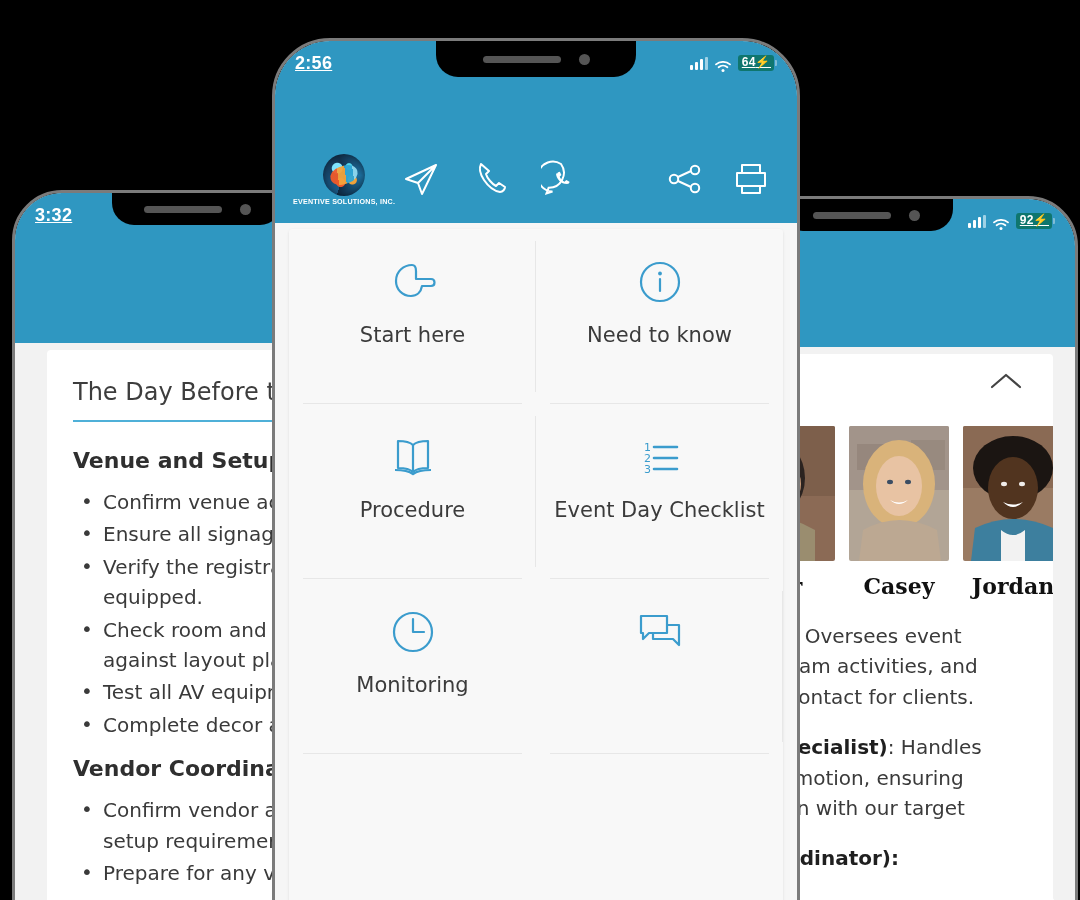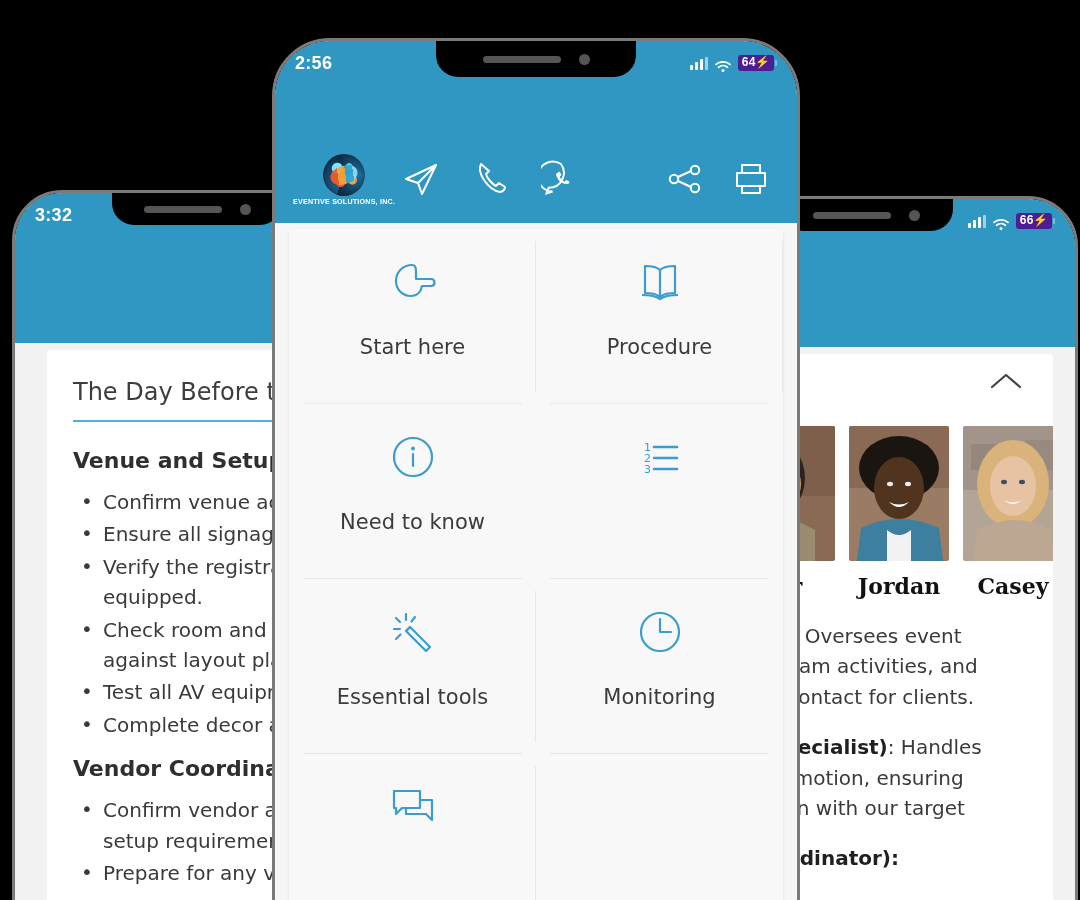--- a/index.html
+++ b/index.html
@@ -15,29 +15,29 @@
             background:#f6f6f6; overflow:hidden; }
   .notch { position:absolute; top:0; left:50%; transform:translateX(-50%);
            background:#000; border-bottom-left-radius:22px; border-bottom-right-radius:22px;
            display:flex; align-items:center; justify-content:center; z-index:30; }
   .speaker { width:78px; height:7px; border-radius:4px; background:#555; }
   .camera { width:11px; height:11px; border-radius:50%; background:#555; margin-left:18px; }
 
   .statusbar { position:absolute; top:0; left:0; right:0; height:44px;
                display:flex; align-items:center; justify-content:space-between;
                padding:0 20px; color:#fff; z-index:20;
-               font-weight:bold; font-size:18px; letter-spacing:.3px; }
+               font-weight:bold; font-size:18px; letter-spacing:.3px;text-decoration:underline; }
   .sb-right { display:flex; align-items:center; gap:7px; }
   .bars { display:flex; align-items:flex-end; gap:2px; height:13px; }
   .bars i { width:3px; background:#fff; border-radius:1px; display:block; }
   .bars i:nth-child(1){height:5px} .bars i:nth-child(2){height:8px}
   .bars i:nth-child(3){height:11px} .bars i:nth-child(4){height:13px; background:#9fd2e6}
   .wifi { width:16px; height:12px; position:relative; }
   .batt { display:flex; align-items:center; }
-  .batt .cell { background:#4c1d95; color:#fff; font-size:12px; font-weight:bold;
+  .batt .cell { background:#0f766e; color:#fff; font-size:12px; font-weight:bold;
                 border-radius:3px; padding:1px 3px 1px 4px; line-height:1.1;
                 display:flex; align-items:center; }
   .batt .tip { width:2px; height:6px; background:#7fbcd6; border-radius:0 1px 1px 0; margin-left:1px;}
 
   
   #phone-center { left:272px; top:38px; width:528px; height:930px; border-radius:58px; }
   #phone-center .screen { border-radius:55px; }
   #phone-center .notch { width:200px; height:36px; }
 
   .c-header { position:absolute; top:0; left:0; right:0; height:182px;
@@ -62,21 +62,21 @@
   .c-icons { display:flex; align-items:center; gap:30px; margin-left:14px; }
   .c-icons-right { margin-left:auto; display:flex; align-items:center; gap:26px; }
   .ic { width:40px; height:40px; color:#fff; }
   .ic svg { width:100%; height:100%; display:block; }
 
   .c-grid { position:absolute; top:188px; left:14px; right:14px; bottom:-4px;
             background:#f8f8f8; border-radius:4px 4px 0 0;
             display:grid; grid-template-columns:1fr 1fr; grid-auto-rows:175px;
             box-shadow:0 1px 3px rgba(0,0,0,.10); overflow:hidden; }
   .tile { position:relative; display:flex; flex-direction:column; align-items:center;
-          justify-content:flex-start; padding-top:26px; background:#f8f8f8;gap:12px; }
+          justify-content:flex-start; padding-top:26px; background:#f8f8f8; }
   .tile .t-ico { width:54px; height:54px; color:#3b9ccd; margin-bottom:14px; }
   .tile .t-ico svg { width:100%; height:100%; display:block; }
   .tile .t-lbl { font-size:21px; color:#3b3b3b; text-align:center; line-height:1.22;
                  max-width:90%; font-family:"DejaVu Sans", sans-serif; }
   .tile::after { content:""; position:absolute; left:14px; right:14px; bottom:0; height:1px;
                  background:#e7e7e7; }
   .tile.col-l::before { content:""; position:absolute; right:0; top:12px; bottom:12px;
                         width:1px; background:#e7e7e7; }
 
   
@@ -205,21 +205,21 @@
             </span>
           <span class="wifi">
             <svg viewBox="0 0 16 12">
                 <path d="M1 3.4a11 11 0 0 1 14 0" fill="none" stroke="#fff" stroke-width="1.8" stroke-linecap="round"></path>
                 <path d="M3.6 6.2a7 7 0 0 1 8.8 0" fill="none" stroke="#fff" stroke-width="1.8" stroke-linecap="round"></path>
                 <circle cx="8" cy="9.6" r="1.5" fill="#fff"></circle>
               </svg>
           </span>
           <span class="batt">
             <span class="cell">
-                <span>66</span>
+                <span>92</span>
                 <span>⚡</span>
               </span>
             <span class="tip"></span>
           </span>
         </span>
       </div>
 
       <div class="r-titlerow">
         <span class="r-title">sibilities</span>
         <span class="r-hbtns">
@@ -248,56 +248,56 @@
             <div class="p-photo">
               <svg viewBox="0 0 100 135" preserveAspectRatio="xMidYMid slice">
                 <rect width="100" height="135" fill="#8b6a55"></rect>
                 <rect x="0" y="0" width="100" height="70" fill="#7d5f4b"></rect>
                 <ellipse cx="36" cy="52" rx="34" ry="40" fill="#2b2320"></ellipse>
                 <ellipse cx="44" cy="58" rx="22" ry="26" fill="#c79a78"></ellipse>
                 <path d="M0 100 Q35 78 80 104 L80 135 L0 135Z" fill="#9a8d6f"></path>
               </svg>
             </div>
             <div class="p-name">lor</div>
-          </div>
-
-          <div class="person">
-            <div class="p-photo">
-              <svg viewBox="0 0 100 135" preserveAspectRatio="xMidYMid slice">
-                <rect width="100" height="135" fill="#9a7b63"></rect>
-                <rect x="0" y="0" width="100" height="62" fill="#8a6a54"></rect>
-                <ellipse cx="50" cy="42" rx="40" ry="32" fill="#1b1512"></ellipse>
-                <ellipse cx="50" cy="62" rx="25" ry="31" fill="#51341f"></ellipse>
-                <ellipse cx="41" cy="58" rx="3" ry="2.2" fill="#f0ecea"></ellipse>
-                <ellipse cx="59" cy="58" rx="3" ry="2.2" fill="#f0ecea"></ellipse>
-                <path d="M40 76 Q50 86 60 76 Q50 81 40 76Z" fill="#fff"></path>
-                <path d="M12 102 Q50 84 90 102 L94 135 L8 135Z" fill="#3d7f9e"></path>
-                <path d="M38 104 Q50 114 62 104 L62 135 L38 135Z" fill="#f2f2f2"></path>
-              </svg>
-            </div>
-            <div class="p-name">Jordan</div>
           </div>
 
           <div class="person">
             <div class="p-photo">
               <svg viewBox="0 0 100 135" preserveAspectRatio="xMidYMid slice">
                 <rect width="100" height="135" fill="#b2a596"></rect>
                 <rect x="0" y="0" width="100" height="64" fill="#a2948a"></rect>
                 <rect x="8" y="18" width="30" height="26" fill="#8d7f74" opacity=".6"></rect>
                 <rect x="62" y="14" width="34" height="30" fill="#8d7f74" opacity=".5"></rect>
                 <ellipse cx="50" cy="58" rx="36" ry="44" fill="#d9b37a"></ellipse>
                 <ellipse cx="50" cy="60" rx="23" ry="30" fill="#e8c3a3"></ellipse>
                 <ellipse cx="41" cy="56" rx="3" ry="2.2" fill="#3b4d63"></ellipse>
                 <ellipse cx="59" cy="56" rx="3" ry="2.2" fill="#3b4d63"></ellipse>
                 <path d="M41 74 Q50 82 59 74 Q50 79 41 74Z" fill="#fff"></path>
                 <path d="M14 104 Q50 84 88 104 L92 135 L10 135Z" fill="#bca892"></path>
               </svg>
             </div>
             <div class="p-name">Casey</div>
           </div>
+
+          <div class="person">
+            <div class="p-photo">
+              <svg viewBox="0 0 100 135" preserveAspectRatio="xMidYMid slice">
+                <rect width="100" height="135" fill="#9a7b63"></rect>
+                <rect x="0" y="0" width="100" height="62" fill="#8a6a54"></rect>
+                <ellipse cx="50" cy="42" rx="40" ry="32" fill="#1b1512"></ellipse>
+                <ellipse cx="50" cy="62" rx="25" ry="31" fill="#51341f"></ellipse>
+                <ellipse cx="41" cy="58" rx="3" ry="2.2" fill="#f0ecea"></ellipse>
+                <ellipse cx="59" cy="58" rx="3" ry="2.2" fill="#f0ecea"></ellipse>
+                <path d="M40 76 Q50 86 60 76 Q50 81 40 76Z" fill="#fff"></path>
+                <path d="M12 102 Q50 84 90 102 L94 135 L8 135Z" fill="#3d7f9e"></path>
+                <path d="M38 104 Q50 114 62 104 L62 135 L38 135Z" fill="#f2f2f2"></path>
+              </svg>
+            </div>
+            <div class="p-name">Jordan</div>
+          </div>
         </div>
 
         <div class="r-body">
           <p><b>nager)</b><span>: Oversees event
 nates team activities, and
 oint of contact for clients.</span></p>
           <p><b>ting Specialist)</b><span>: Handles
  and promotion, ensuring
 unication with our target</span></p>
           <p><b>cs Coordinator):</b><span></span></p>
@@ -390,63 +390,55 @@
 
         <div class="tile col-l">
           <span class="t-ico">
             <svg viewBox="0 0 54 54">
                 <path d="M26 10 C18 10 10 16 10 26 C10 34 16 41 25 41 C31 41 35 37 36 31 L45 31 C47 31 48.5 29.5 48.5 27.5 C48.5 25.5 47 24 45 24 L30 24 L30 16 C30 12.5 28.5 10 26 10 Z" fill="none" stroke="currentColor" stroke-width="2.2" stroke-linejoin="round"></path>
               </svg>
           </span>
           <span class="t-lbl">Start here</span>
         </div>
 
+        <div class="tile">
+          <span class="t-ico">
+            <svg viewBox="0 0 54 54">
+                <circle cx="27" cy="27" r="19" fill="none" stroke="currentColor" stroke-width="2.2"></circle>
+                <circle cx="27" cy="18.5" r="1.9" fill="currentColor"></circle>
+                <path d="M27 24 V36" fill="none" stroke="currentColor" stroke-width="2.2" stroke-linecap="round"></path>
+              </svg>
+          </span>
+          <span class="t-lbl">Need to know</span>
+        </div>
+
         <div class="tile col-l">
           <span class="t-ico">
             <svg viewBox="0 0 54 54">
                 <path d="M27 15 C24 12 18 11 12 11 L12 38 C18 38 24 39 27 42 C30 39 36 38 42 38 L42 11 C36 11 30 12 27 15 Z" fill="none" stroke="currentColor" stroke-width="2.2" stroke-linejoin="round"></path>
                 <path d="M27 15 V42" fill="none" stroke="currentColor" stroke-width="2.2"></path>
                 <path d="M9 40 C16 40 23 41 27 44 C31 41 38 40 45 40" fill="none" stroke="currentColor" stroke-width="2.2" stroke-linejoin="round"></path>
               </svg>
           </span>
           <span class="t-lbl">Procedure</span>
-        </div>
-
-        <div class="tile">
-          <span class="t-ico">
-            <svg viewBox="0 0 54 54">
-                <circle cx="27" cy="27" r="19" fill="none" stroke="currentColor" stroke-width="2.2"></circle>
-                <circle cx="27" cy="18.5" r="1.9" fill="currentColor"></circle>
-                <path d="M27 24 V36" fill="none" stroke="currentColor" stroke-width="2.2" stroke-linecap="round"></path>
-              </svg>
-          </span>
-          <span class="t-lbl">Need to know</span>
         </div>
 
         <div class="tile">
           <span class="t-ico">
             <svg viewBox="0 0 54 54">
                 <text x="11" y="21" font-size="11" fill="currentColor" font-family="DejaVu Sans, sans-serif">1</text>
                 <text x="11" y="32" font-size="11" fill="currentColor" font-family="DejaVu Sans, sans-serif">2</text>
                 <text x="11" y="43" font-size="11" fill="currentColor" font-family="DejaVu Sans, sans-serif">3</text>
                 <path d="M21 17 H44 M21 28 H44 M21 39 H44" stroke="currentColor" stroke-width="2.6" stroke-linecap="round"></path>
               </svg>
           </span>
-        </div>
-
-        <div class="tile col-l">
-          <span class="t-ico">
-            <svg viewBox="0 0 54 54">
-                <path d="M24 22 L44 42 L40 46 L20 26 Z" fill="none" stroke="currentColor" stroke-width="2.2" stroke-linejoin="round"></path>
-                <path d="M24 22 L20 26" stroke="currentColor" stroke-width="2.2"></path>
-                <path d="M20 9 V15 M10 13 L14 17 M8 24 H14 M10 34 L14.5 29.5 M29 12 L25.5 16.5" stroke="currentColor" stroke-width="2.2" stroke-linecap="round"></path>
-              </svg>
-          </span>
-          <span class="t-lbl">Essential tools</span>
-        </div>
+          <span class="t-lbl">Event Day
+Checklist</span>
+        </div>
+
 
         <div class="tile">
           <span class="t-ico">
             <svg viewBox="0 0 54 54">
                 <circle cx="27" cy="27" r="19" fill="none" stroke="currentColor" stroke-width="2.2"></circle>
                 <path d="M27 14 V27 H38" fill="none" stroke="currentColor" stroke-width="2.2" stroke-linecap="round" stroke-linejoin="round"></path>
               </svg>
           </span>
           <span class="t-lbl">Monitoring</span>
         </div>

